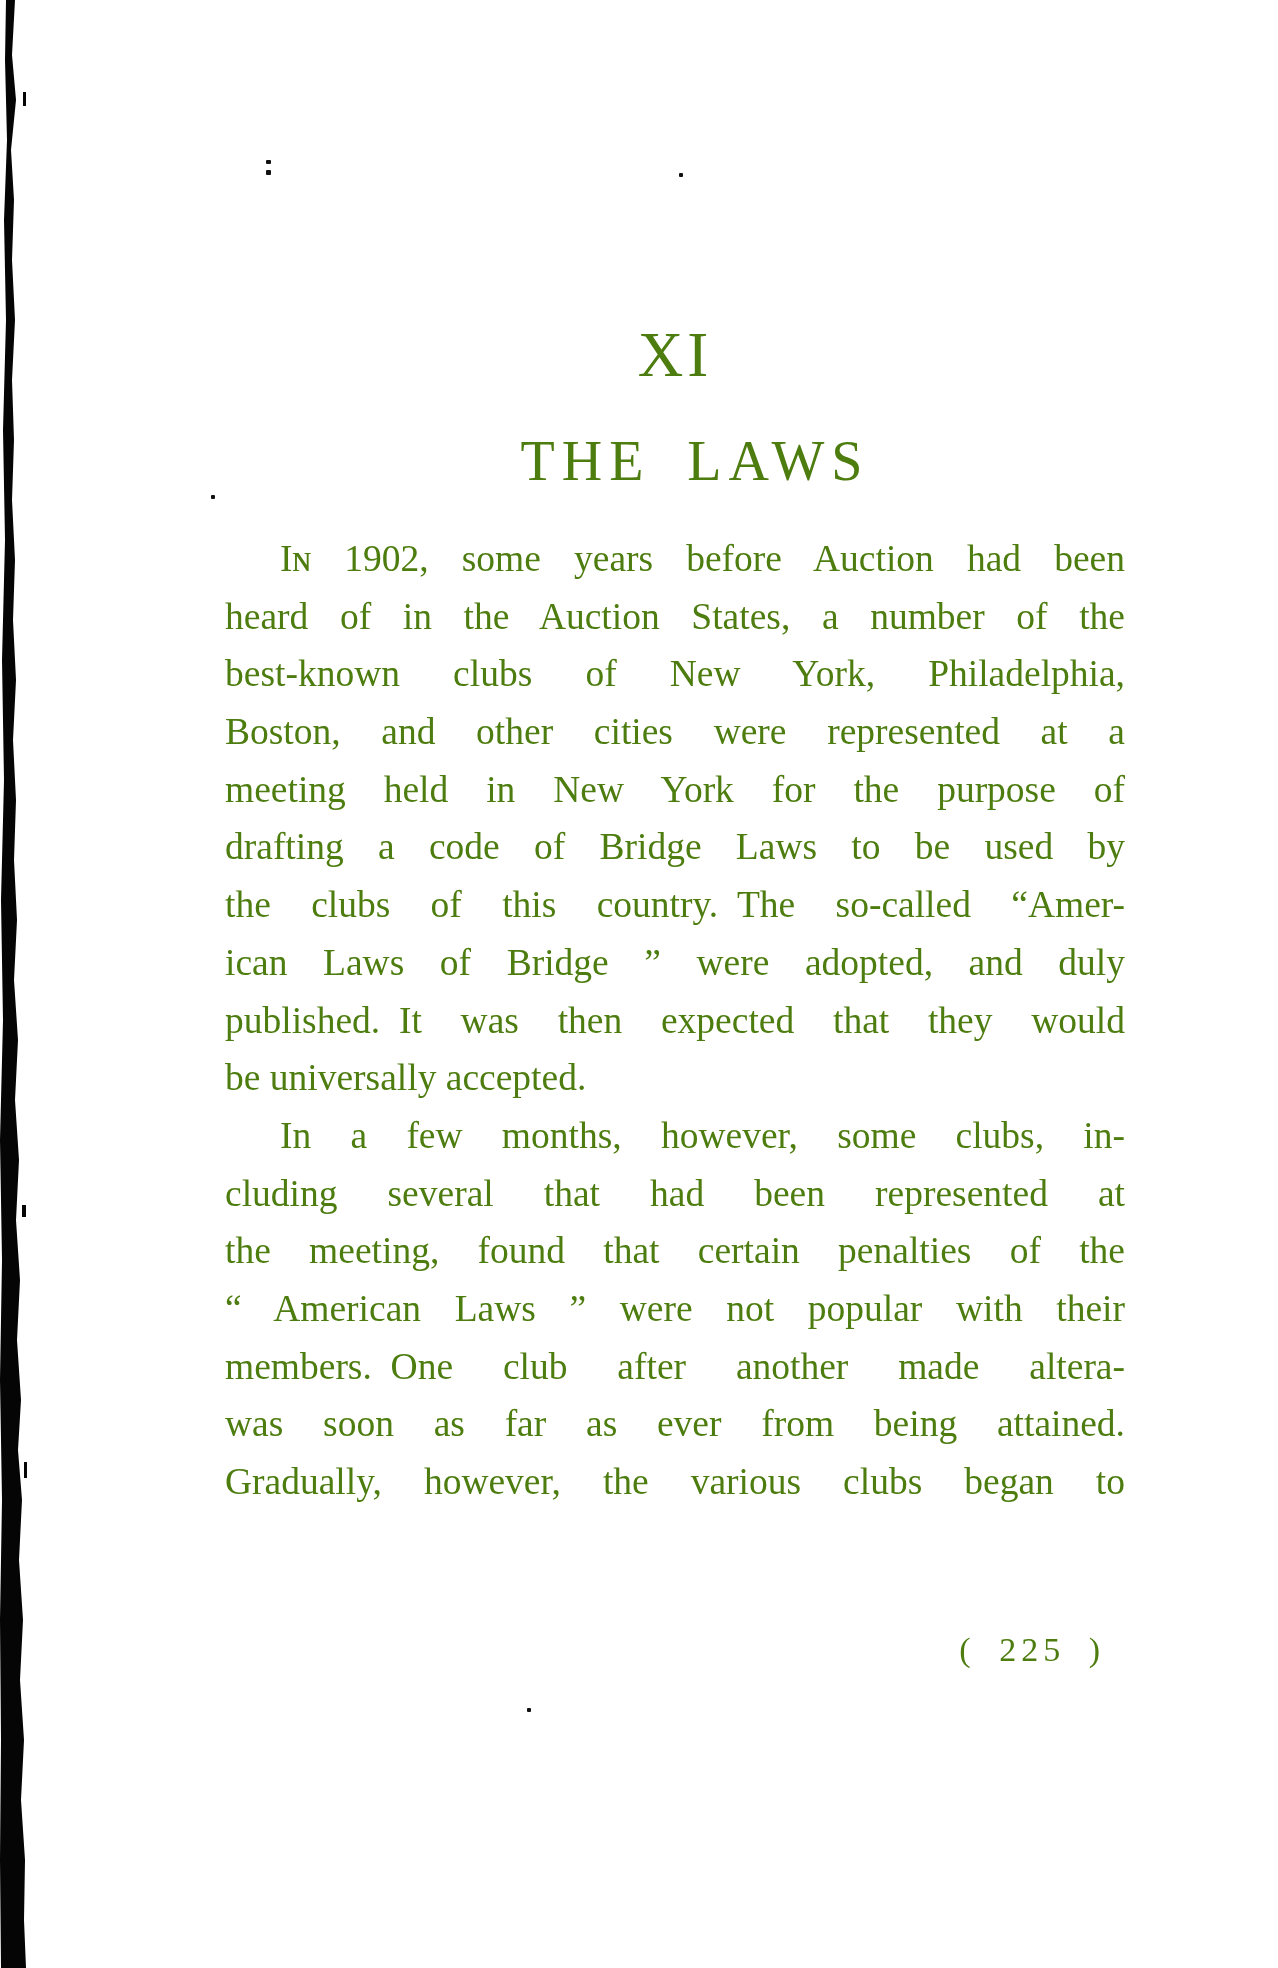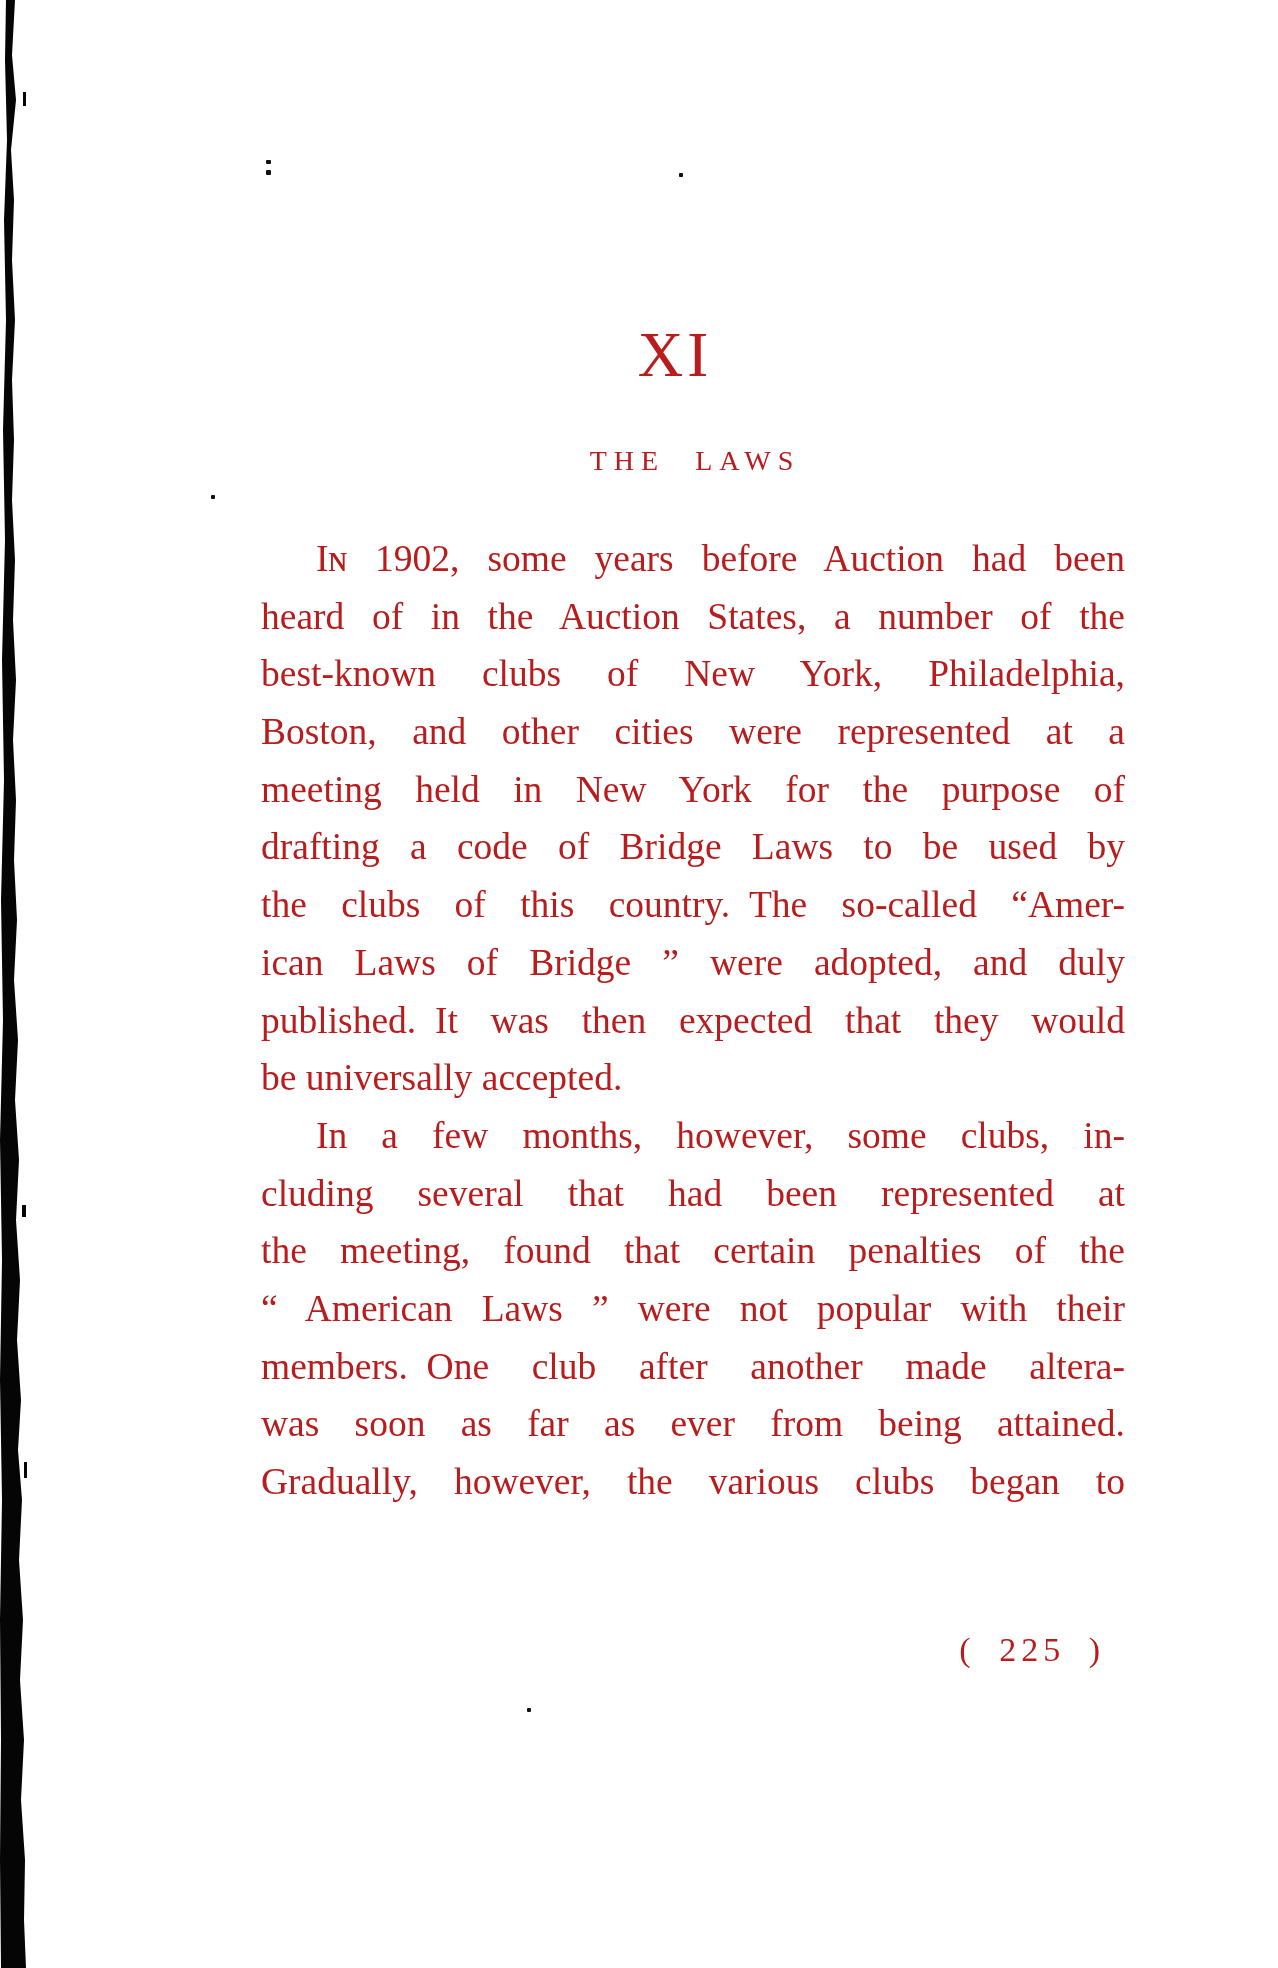--- a/index.html
+++ b/index.html
@@ -3,21 +3,21 @@
 <meta charset="utf-8">
 <style>
   html, body { margin: 0; padding: 0; background: #ffffff; }
   .sheet {
     position: relative;
     width: 1278px;
     height: 1968px;
     background: #ffffff;
     overflow: hidden;
     font-family: "Liberation Serif", "DejaVu Serif", serif;
-    color: #b91c1c;
+    color: #4d7c0f;
   }
   
   .binding {
     position: absolute;
     left: 0; top: 0;
     width: 30px; height: 1968px;
     pointer-events: none;
   }
   .chapter-num {
     position: absolute;
@@ -27,39 +27,38 @@
     font-size: 63px;
     line-height: 66px;
     letter-spacing: 4px;
     font-weight: 500;
   }
   .chapter-title {
     position: absolute;
     left: 245px; top: 438px;
     width: 900px;
     text-align: center;
-    font-size: 28px;
+    font-size: 56px;
     line-height: 46px;
     letter-spacing: 7px;
     word-spacing: 16px;
   }
   .body-text {
     position: absolute;
     left: 225px; top: 530px;
     width: 900px;
     font-size: 37.5px;
   }
   .line {
     height: 57.7px;
     line-height: 57.7px;
     text-align: justify;
     text-align-last: justify;
     white-space: nowrap;
     overflow: hidden;
-    margin-left: 36px;
   }
   .line.indent { text-indent: 55px; }
   .line.para-end { text-align-last: left; }
   .page-num {
     position: absolute;
     left: 225px; top: 1628px;
     width: 880px;
     text-align: right;
     font-size: 34px;
     line-height: 44px;

